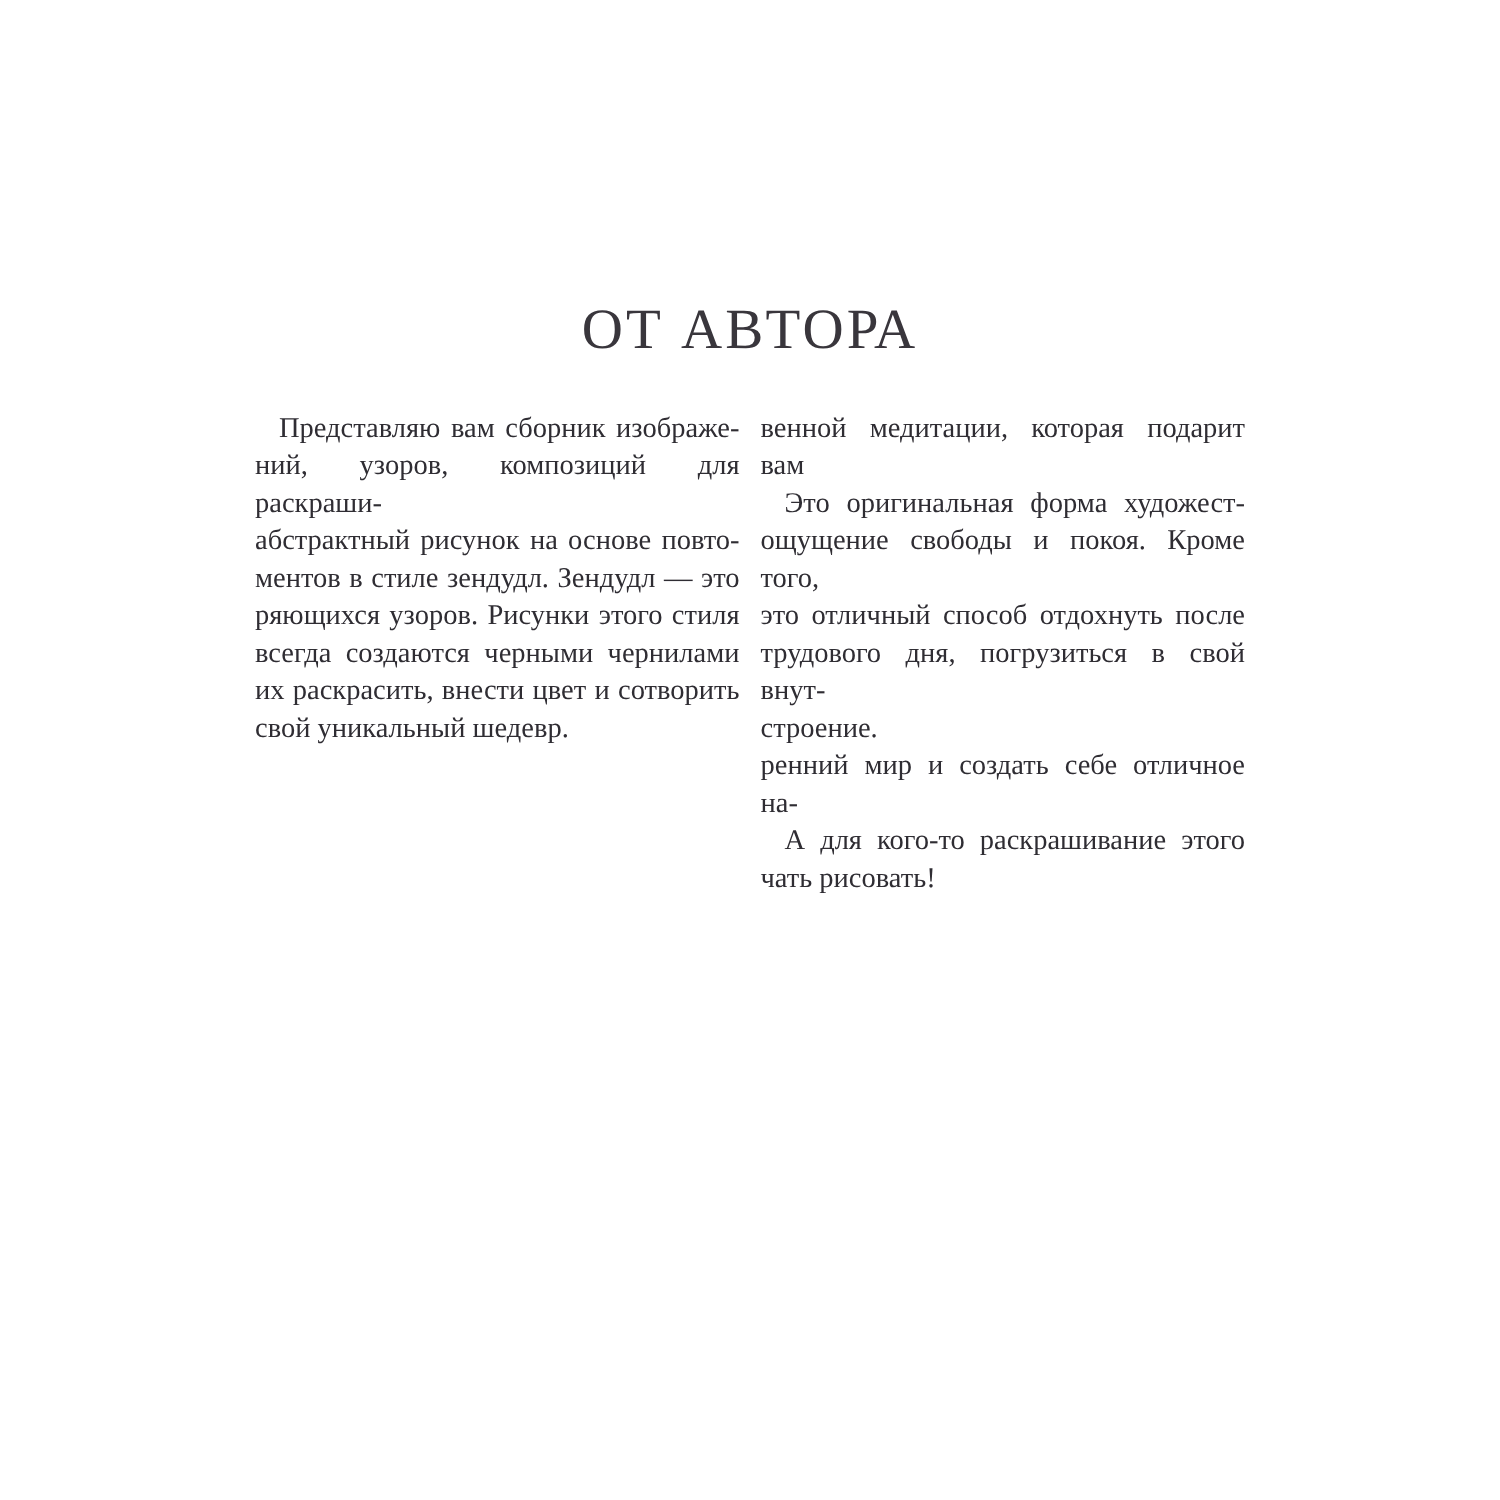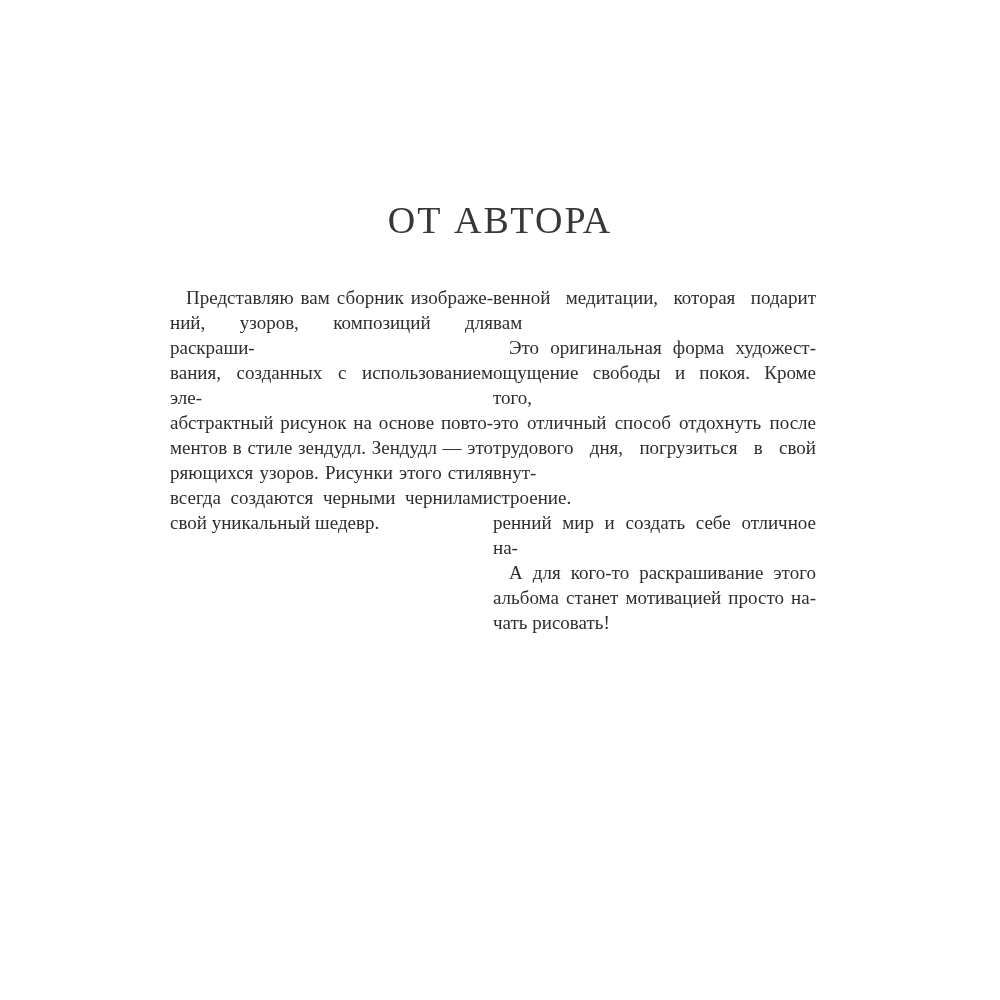--- a/index.html
+++ b/index.html
@@ -24,24 +24,24 @@
     padding-top: 201px;
     text-align: center;
     font-family: "Liberation Serif", serif;
     font-weight: 400;
     font-size: 38px;
     line-height: 38px;
     letter-spacing: 2px;
     color: #39363c;
   }
   .content {
-    margin: 46px auto 0 auto;
+    margin: 34px auto 0 auto;
     width: 660px;
     display: flex;
-    justify-content: flex-start;
+    justify-content: space-between;
   }
   .col {
     width: 323px;
     color: #2f2d33;
     font-size: 19px;
     line-height: 25px;
   }
   .para {
     margin: 0;
   }
@@ -63,40 +63,39 @@
 <div class="page">
 
   <h1 class="title">ОТ АВТОРА</h1>
 
   <div class="content">
 
     <div class="col">
       <div class="para">
         <div class="line indent">Представляю вам сборник изображе-</div>
         <div class="line">ний, узоров, композиций для раскраши-</div>
-        <div class="line">вания, созданных с использованием эле-</div>
         <div class="line">абстрактный рисунок на основе повто-</div>
         <div class="line">ментов в стиле зендудл. Зендудл — это</div>
         <div class="line">ряющихся узоров. Рисунки этого стиля</div>
         <div class="line">всегда создаются черными чернилами</div>
+        <div class="line">их раскрасить, внести цвет и сотворить</div>
         <div class="line last">свой уникальный шедевр.</div>
       </div>
     </div>
 
     <div class="col">
       <div class="para">
         <div class="line">венной медитации, которая подарит вам</div>
         <div class="line indent">Это оригинальная форма художест-</div>
         <div class="line">ощущение свободы и покоя. Кроме того,</div>
         <div class="line">это отличный способ отдохнуть после</div>
         <div class="line">трудового дня, погрузиться в свой внут-</div>
         <div class="line last">строение.</div>
         <div class="line">ренний мир и создать себе отличное на-</div>
       </div>
       <div class="para">
         <div class="line indent">А для кого-то раскрашивание этого</div>
-        <div class="line">альбома станет мотивацией просто на-</div>
         <div class="line last">чать рисовать!</div>
       </div>
     </div>
 
   </div>
 </div>
 
 </body></html>

